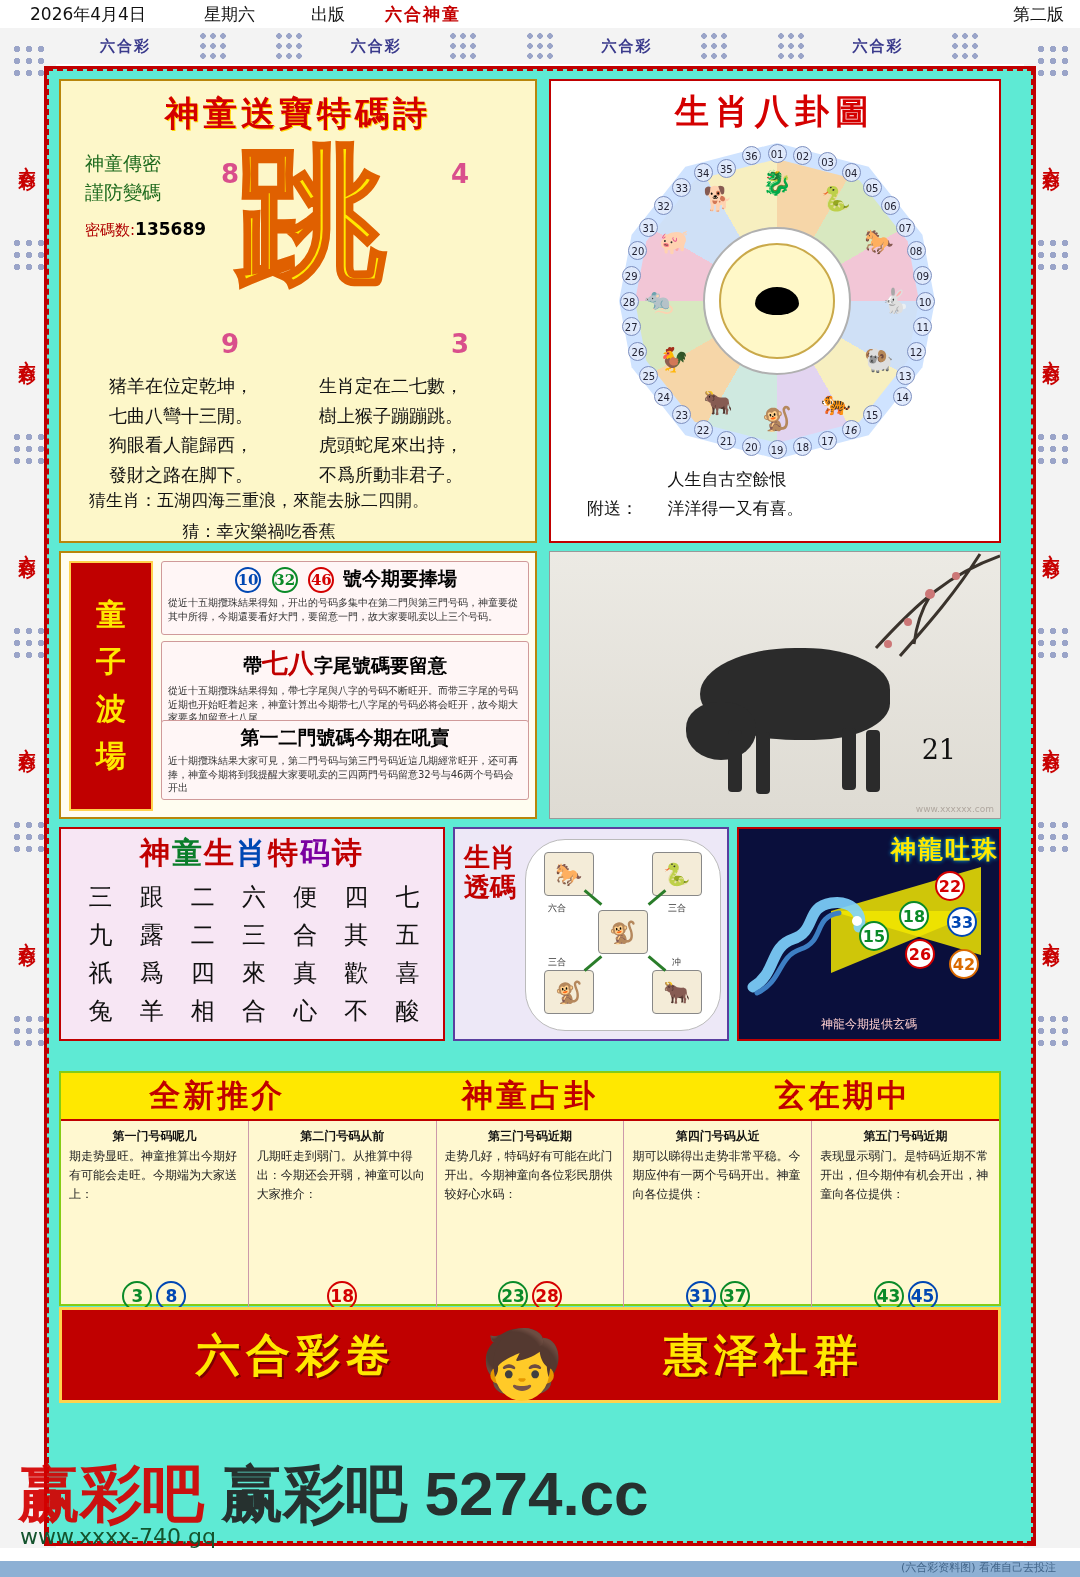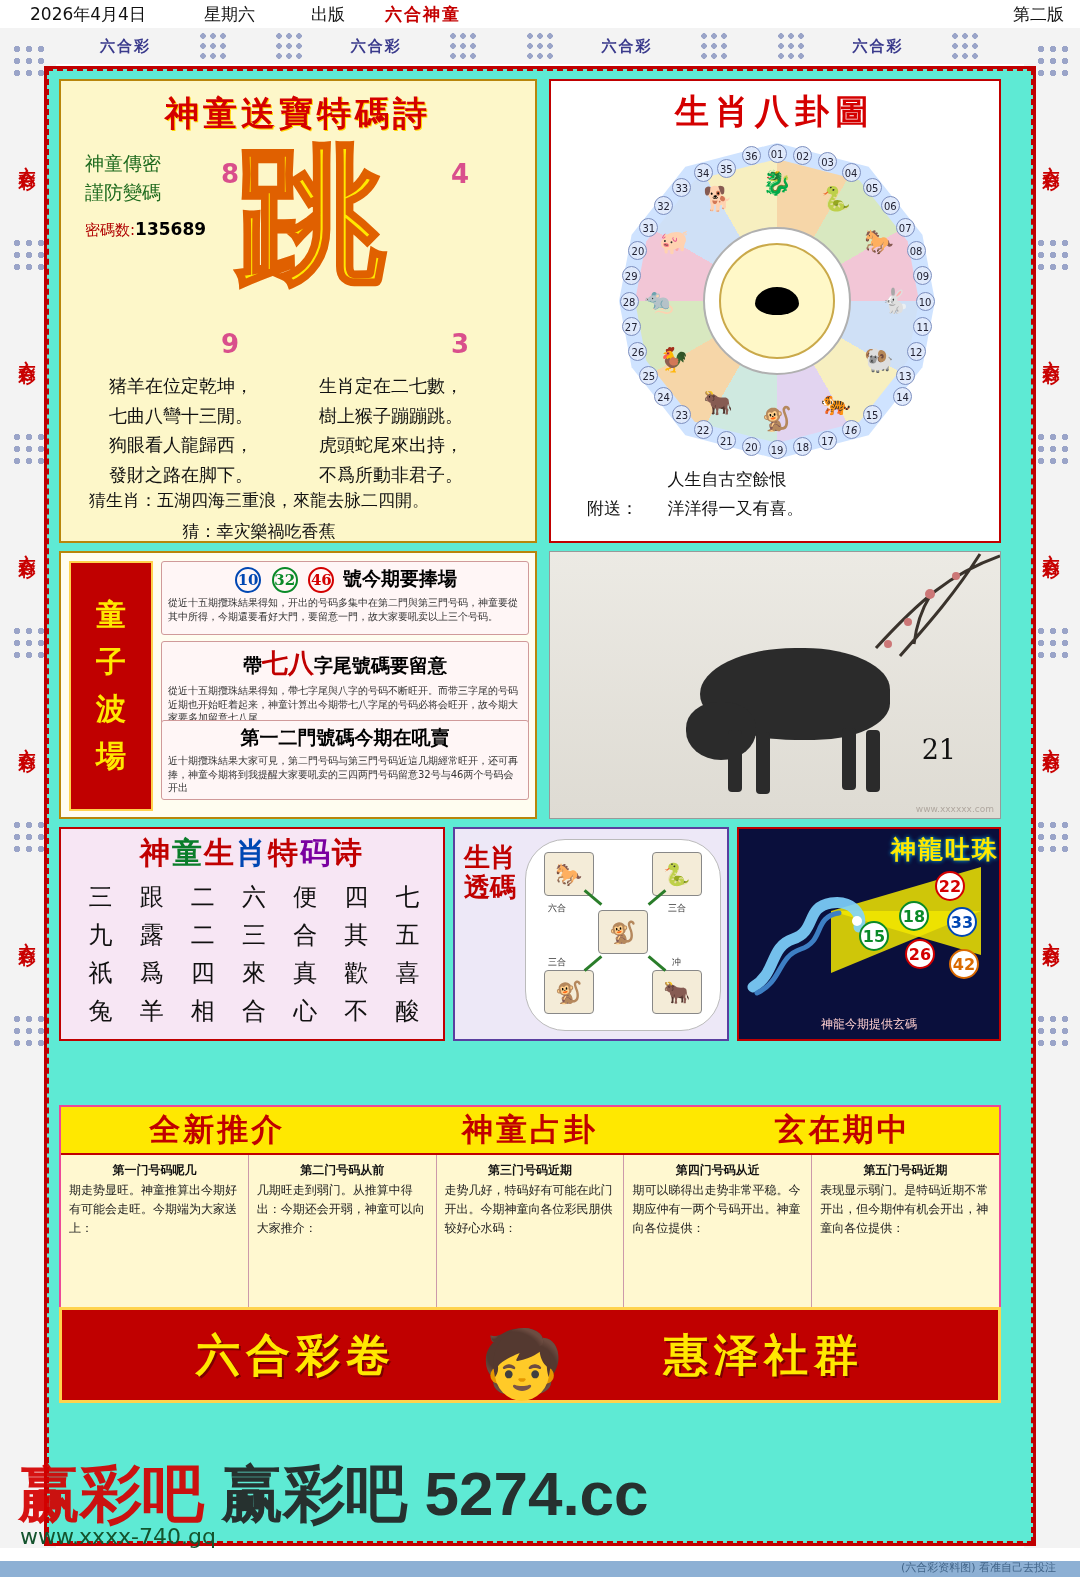--- a/index.html
+++ b/index.html
@@ -185,21 +185,21 @@
     border-left:0 solid transparent; border-top:44px solid transparent; border-bottom:44px solid transparent;
     border-right:150px solid #f2e600; opacity:.85;}
   .dg-tri2{ position:absolute; left:92px; top:82px; width:0;height:0;
     border-top:62px solid #f2e600; border-right:150px solid transparent; opacity:.85;}
   .dg-body{ position:absolute; left:8px; top:48px; width:150px;height:130px;}
   .dg-ball{ position:absolute; width:30px;height:30px;border-radius:50%;border:2px solid #111;
     text-align:center;line-height:27px;font-size:16px;font-weight:bold;background:#fff;}
   .dg-foot{ position:absolute; left:0; right:0; bottom:6px; text-align:center; font-size:12px; color:#ffd0d0;}
 
   
-  #recBox{ left:10px; top:1034px; width:942px; height:235px; background:#fff8d0; border:2px solid #ec4899;}
+  #recBox{ left:10px; top:1000px; width:942px; height:235px; background:#fff8d0; border:2px solid #84cc16;}
   .rec-head{ height:48px; background:#ffe800; border-bottom:2px solid #c00000; display:flex; align-items:center;
     justify-content:space-around; }
   .rec-head div{ font-size:31px; font-weight:bold; color:#c00000; letter-spacing:3px;
     font-family:"DejaVu Serif","Liberation Serif",serif;}
   .rec-cols{ display:flex; height:198px; }
   .rec-col{ flex:1; border-right:1px solid #c9a; padding:6px 8px; position:relative; }
   .rec-col:last-child{ border-right:none; }
   .rec-col .t{ font-size:12px; text-align:center; font-weight:bold; color:#111; line-height:1.5;}
   .rec-col .b{ font-size:12px; color:#222; line-height:1.6; margin-top:2px;}
   .rec-col .balls{ position:absolute; left:0; right:0; bottom:8px; text-align:center; }

